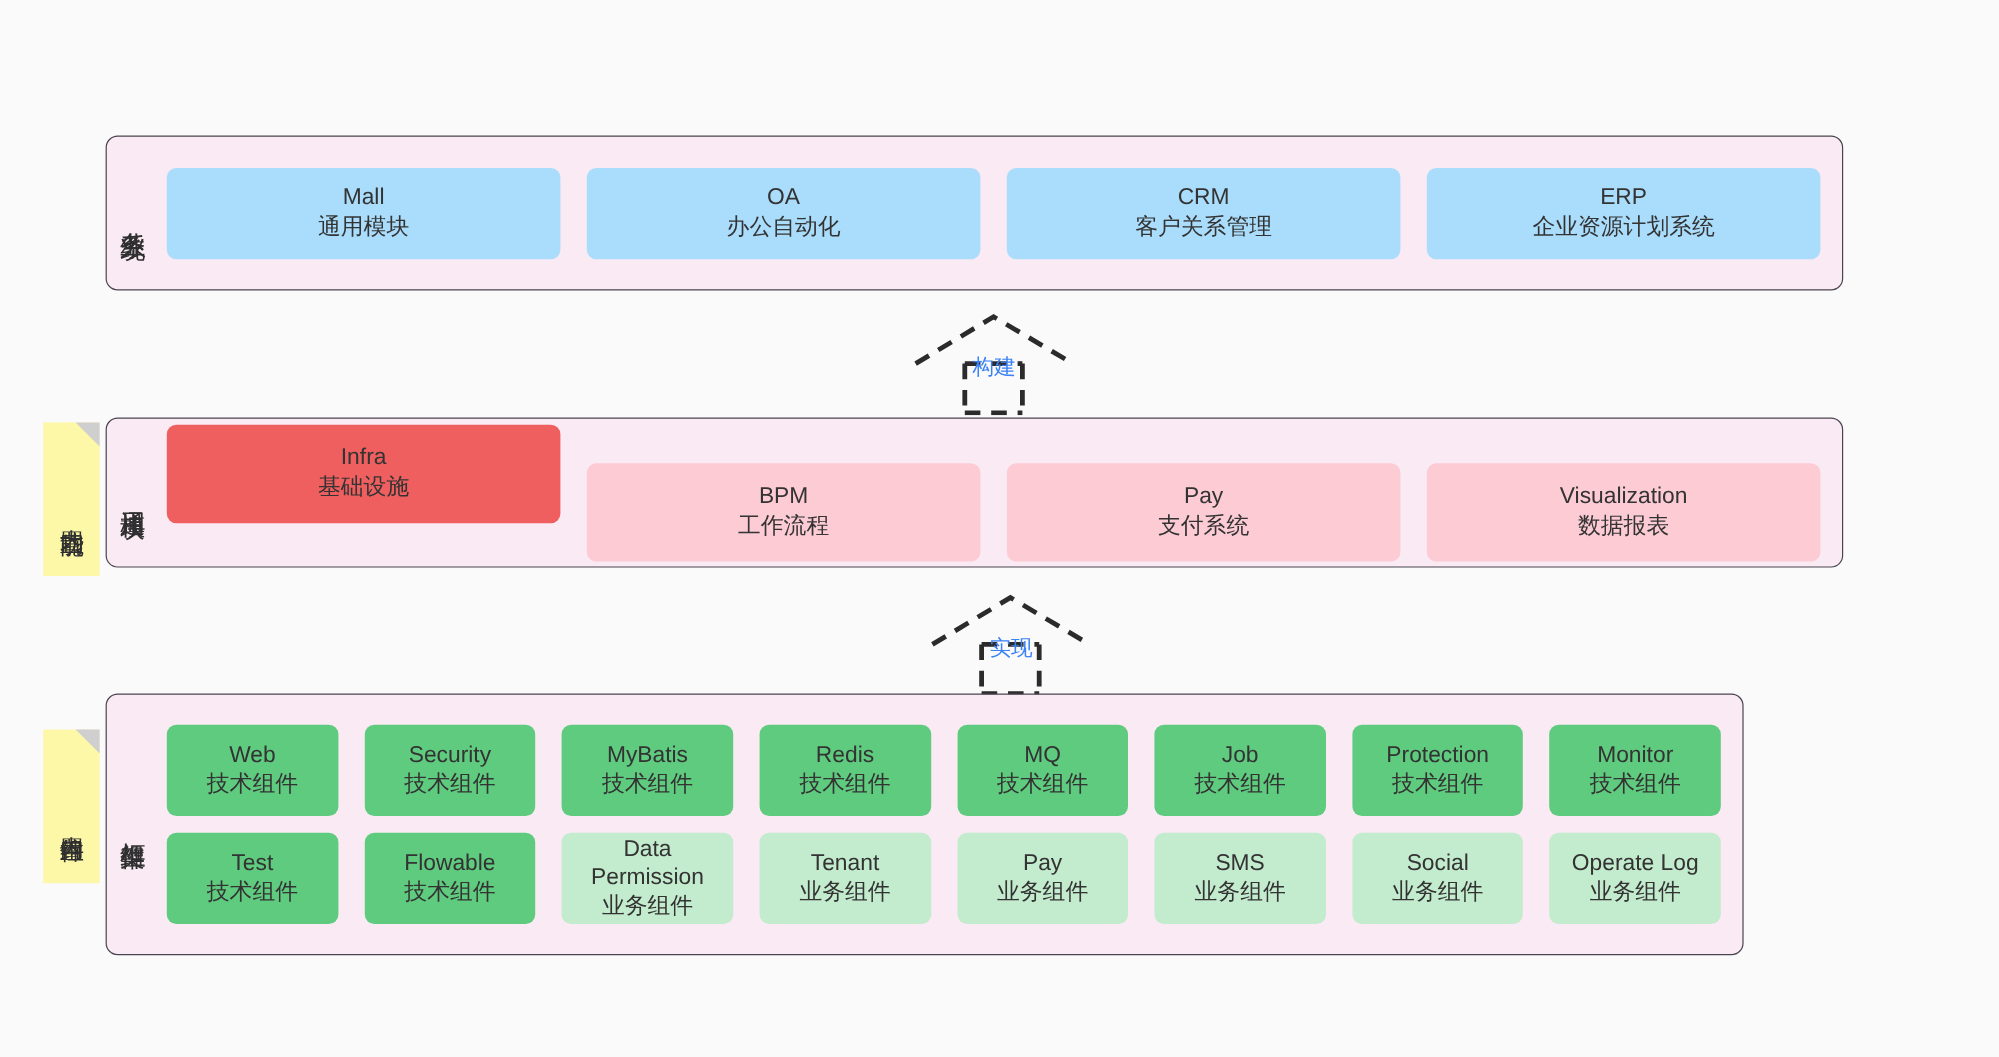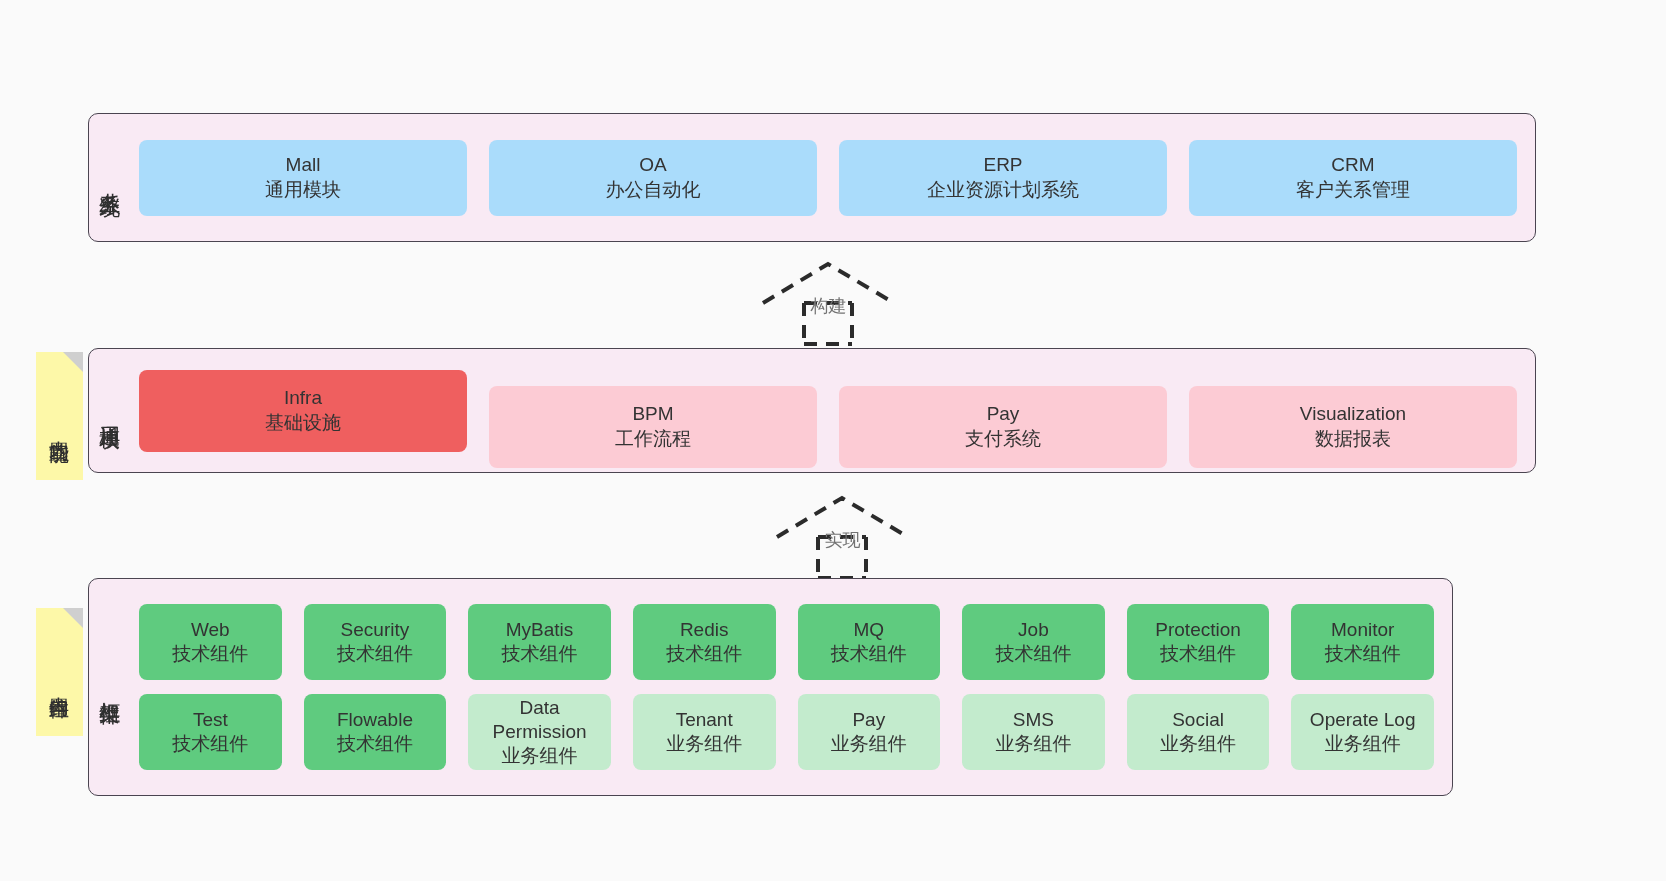--- a/index.html
+++ b/index.html
@@ -57,21 +57,20 @@
     flex-direction: column;
     justify-content: center;
     gap: 14px;
     padding: 0 18px 0 8px;
   }
 
   .row {
     display: flex;
     flex-direction: row;
     gap: 22px;
-    align-items: center;
   }
 
   
   .card {
     flex: 1 1 0;
     min-width: 0;
     box-sizing: border-box;
     border-radius: 8px;
     display: flex;
     flex-direction: column;
@@ -124,21 +123,21 @@
   .connector {
     position: absolute;
   }
   .connector svg { display: block; }
   .connector .conn-label {
     position: absolute;
     left: 0;
     right: 0;
     text-align: center;
     font-size: 18px;
-    color: #737373;
+    color: #3b82f6;
     background: transparent;
   }
 </style>
 </head>
 <body>
 
 <div id="stage">
 
   <div class="layer" id="layer1" style="left:88px; top:113px; width:1448px; height:129px;">
     <div class="layer-title">业务系统</div>
@@ -146,26 +145,26 @@
       <div class="row">
         <div class="card blue">
           <span class="t1">Mall</span>
           <span class="t2">通用模块</span>
         </div>
         <div class="card blue">
           <span class="t1">OA</span>
           <span class="t2">办公自动化</span>
         </div>
         <div class="card blue">
+          <span class="t1">CRM</span>
+          <span class="t2">客户关系管理</span>
+        </div>
+        <div class="card blue">
           <span class="t1">ERP</span>
           <span class="t2">企业资源计划系统</span>
-        </div>
-        <div class="card blue">
-          <span class="t1">CRM</span>
-          <span class="t2">客户关系管理</span>
         </div>
       </div>
     </div>
   </div>
 
   <div class="connector" style="left:756px; top:258px; width:145px; height:88px;">
     <svg width="145" height="88" viewBox="0 0 145 88">
       <polyline points="7,45 72,6 138,45" fill="none" stroke="#2b2b2b" stroke-width="4" stroke-dasharray="13,9" stroke-linecap="butt"></polyline>
       <polyline points="48,45 48,86" fill="none" stroke="#2b2b2b" stroke-width="4" stroke-dasharray="13,9"></polyline>
       <polyline points="96,45 96,86" fill="none" stroke="#2b2b2b" stroke-width="4" stroke-dasharray="13,9"></polyline>

